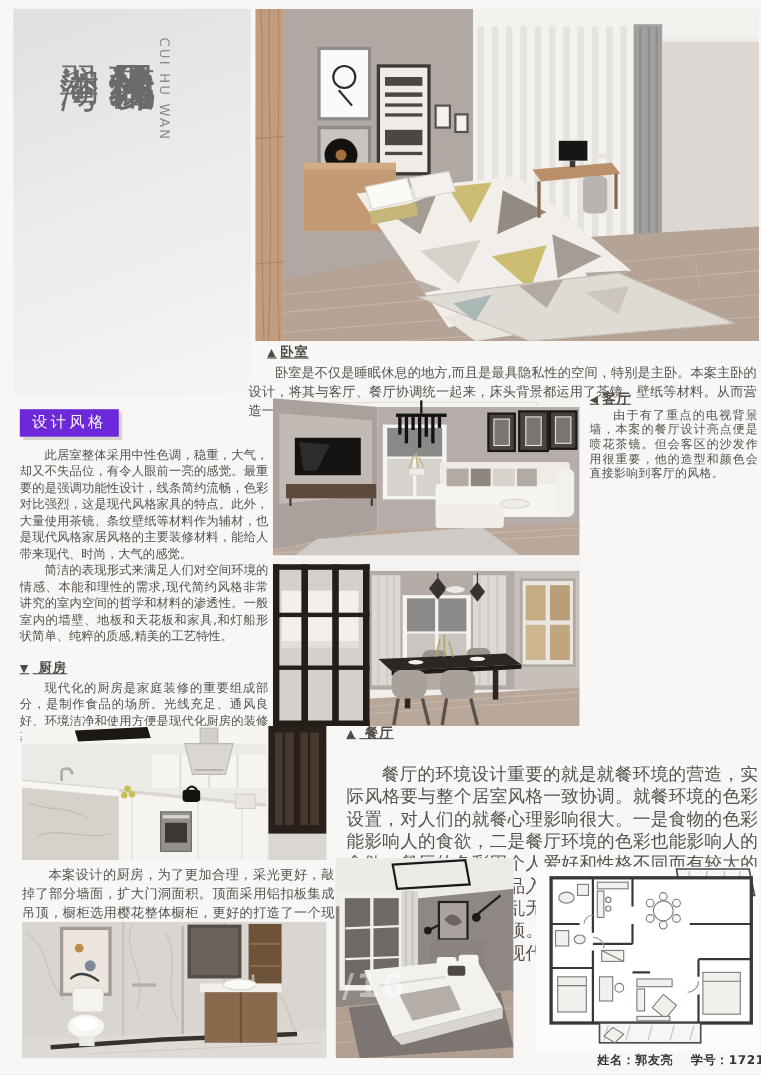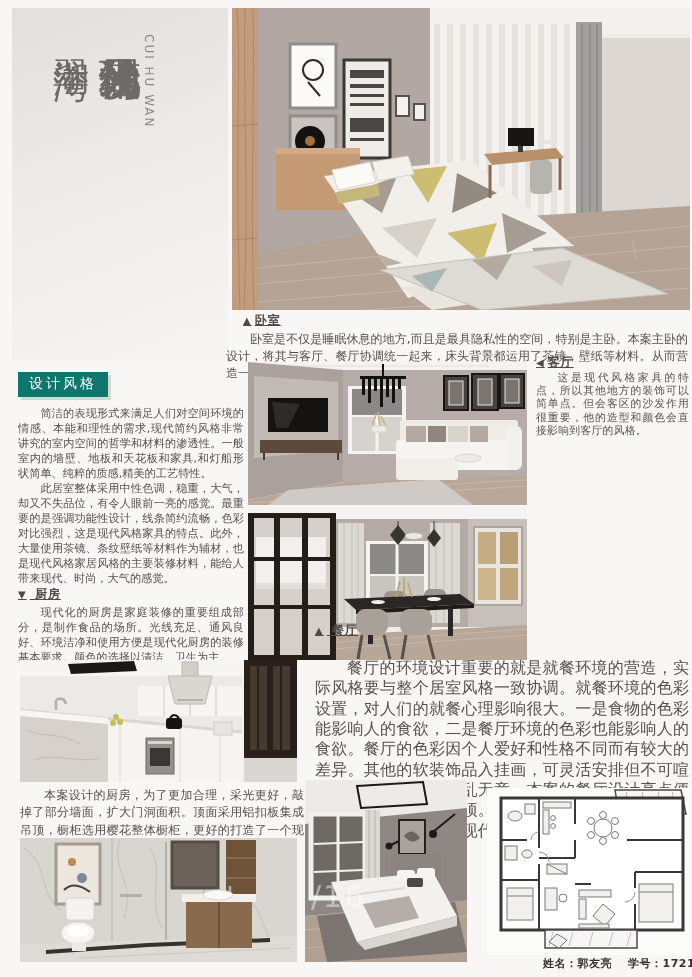--- a/index.html
+++ b/index.html
@@ -22,42 +22,42 @@
   .t-main{ position:absolute; left:80px; top:18px; font-size:42px; color:#6c6b69; letter-spacing:0; height:338px; }
   .t-en  { position:absolute; left:130px; top:26px; font-size:12px; color:#8b8987; letter-spacing:2px; }
 
   
   .cap { font-size:12px; color:#4e4a46; font-weight:600; letter-spacing:1px;text-decoration:underline; }
   .cap .mk { font-size:10px; margin-right:3px; color:#4e4a46; }
   p.body { text-align:justify; text-indent:2em; color:#55514d; }
   .col-left { position:absolute; left:18px; top:372px; width:226px; }
   .col-left p.body { font-size:11.2px; line-height:1.34; }
   .badge {
-    display:inline-block; background:#0f766e; color:#faf8f6;
+    display:inline-block; background:#6d28d9; color:#faf8f6;
     font-size:14px; letter-spacing:3px; padding:3px 11px 4px;
     box-shadow:3px 3px 0 #d9d5d1; margin-bottom:9px;
   }
   .col-right { position:absolute; left:536px; top:354px; width:153px; }
   .col-right p.body { font-size:10.8px; line-height:1.22; letter-spacing:.3px; }
   .bed-cap { position:absolute; left:226px; top:312px; width:462px; }
   .bed-cap .cap { padding-left:17px; }
   .bed-cap p.body { font-size:12px; line-height:1.42; margin-top:2px; }
-  .dining-txt { position:absolute; left:315px; top:622px; width:374px; }
+  .dining-txt { position:absolute; left:315px; top:658px; width:374px; }
   .dining-txt p.body { font-size:16px; line-height:1.27; margin-top:19px; }
   .kitchen-p2 { position:absolute; left:20px; top:787px; width:284px; }
   .kitchen-p2 p.body { font-size:12px; line-height:1.45; }
 
   .signature {
     position:absolute; left:543px; top:956px; font-size:11px; font-weight:700;
     color:#35322f; white-space:nowrap; letter-spacing:.5px;
   }
   .signature .gap { display:inline-block; width:16px; }
 
   .watermark {
-    position:absolute; left:6px; bottom:48px; font-size:30px; font-weight:400;
+    position:absolute; left:6px; bottom:48px; font-size:30px; font-weight:700;
     color:rgba(255,255,255,0.45); letter-spacing:2px; pointer-events:none;
   }
 </style>
 </head>
 <body>
 
 <div id="poster">
 
   <div class="title-block">
     <div class="t-cn vert">翠湖湾</div>
@@ -176,23 +176,23 @@
 
   <div class="bed-cap">
     <div class="cap">
       <span class="mk">▲</span><span>卧室</span>
     </div>
     <p class="body">卧室是不仅是睡眠休息的地方,而且是最具隐私性的空间，特别是主卧。本案主卧的设计，将其与客厅、餐厅协调统一起来，床头背景都运用了茶镜，壁纸等材料。从而营造一个现代化的主卧空间。</p>
   </div>
 
   <div class="col-left">
     <span class="badge">设计风格</span>
+    <p class="body">此居室整体采用中性色调，稳重，大气，却又不失品位，有令人眼前一亮的感觉。最重要的是强调功能性设计，线条简约流畅，色彩对比强烈，这是现代风格家具的特点。此外，大量使用茶镜、条纹壁纸等材料作为辅材，也是现代风格家居风格的主要装修材料，能给人带来现代、时尚，大气的感觉。</p>
     <p class="body">简洁的表现形式来满足人们对空间环境的情感、本能和理性的需求,现代简约风格非常讲究的室内空间的哲学和材料的渗透性。一般室内的墙壁、地板和天花板和家具,和灯船形状简单、纯粹的质感,精美的工艺特性。</p>
-    <p class="body">此居室整体采用中性色调，稳重，大气，却又不失品位，有令人眼前一亮的感觉。最重要的是强调功能性设计，线条简约流畅，色彩对比强烈，这是现代风格家具的特点。此外，大量使用茶镜、条纹壁纸等材料作为辅材，也是现代风格家居风格的主要装修材料，能给人带来现代、时尚，大气的感觉。</p>
-    <div class="cap" style="">
+    <div class="cap" style="margin-top:13px">
       <span class="mk">▼</span> <span>厨房</span>
     </div>
     <p class="body" style="margin-top:2px">现代化的厨房是家庭装修的重要组成部分，是制作食品的场所。光线充足、通风良好、环境洁净和使用方便是现代化厨房的装修基本要求。颜色的选择以清洁、卫生为主。</p>
   </div>
 
   <div class="render" style="left:248px;top:362px;width:279px;height:143px">
     <svg viewBox="0 0 279 143" preserveAspectRatio="none">
       <rect width="279" height="143" fill="#f0eeec"></rect>
       <rect width="279" height="18" fill="#f5f3f0"></rect>
       <rect x="40" y="4" width="200" height="10" fill="none" stroke="#e3e0dc"></rect>
@@ -341,21 +341,21 @@
             <rect x="0" y="148" width="88" height="5"></rect>
         </g>
       </g>
     </svg>
   </div>
 
   <div class="col-right">
     <div class="cap">
       <span class="mk">◀</span><span>客厅</span>
     </div>
-    <p class="body">这是现代风格家具的特点，所以其他地方的装饰可以简单点。但会客区的沙发作用很重要，他的造型和颜色会直接影响到客厅的风格。</p>
+    <p class="body">由于有了重点的电视背景墙，本案的餐厅设计亮点便是喷花茶镜。但会客区的沙发作用很重要，他的造型和颜色会直接影响到客厅的风格。</p>
   </div>
 
   <div class="dining-txt">
     <div class="cap">
       <span class="mk">▲</span> <span>餐厅</span>
     </div>
     <p class="body">餐厅的环境设计重要的就是就餐环境的营造，实际风格要与整个居室风格一致协调。就餐环境的色彩设置，对人们的就餐心理影响很大。一是食物的色彩能影响人的食欲，二是餐厅环境的色彩也能影响人的食欲。餐厅的色彩因个人爱好和性格不同而有较大的差异。其他的软装饰品入挂画，可灵活安排但不可喧宾夺主，以免显得杂乱无章。本案的餐厅设计亮点便是喷花茶镜，以及吊顶。与客厅的设计合二为一，相互呼应。还运用两幅现代挂画，更符合现代人的审美品位。</p>
   </div>
 
   <div class="render" style="left:20px;top:660px;width:277px;height:122px">

